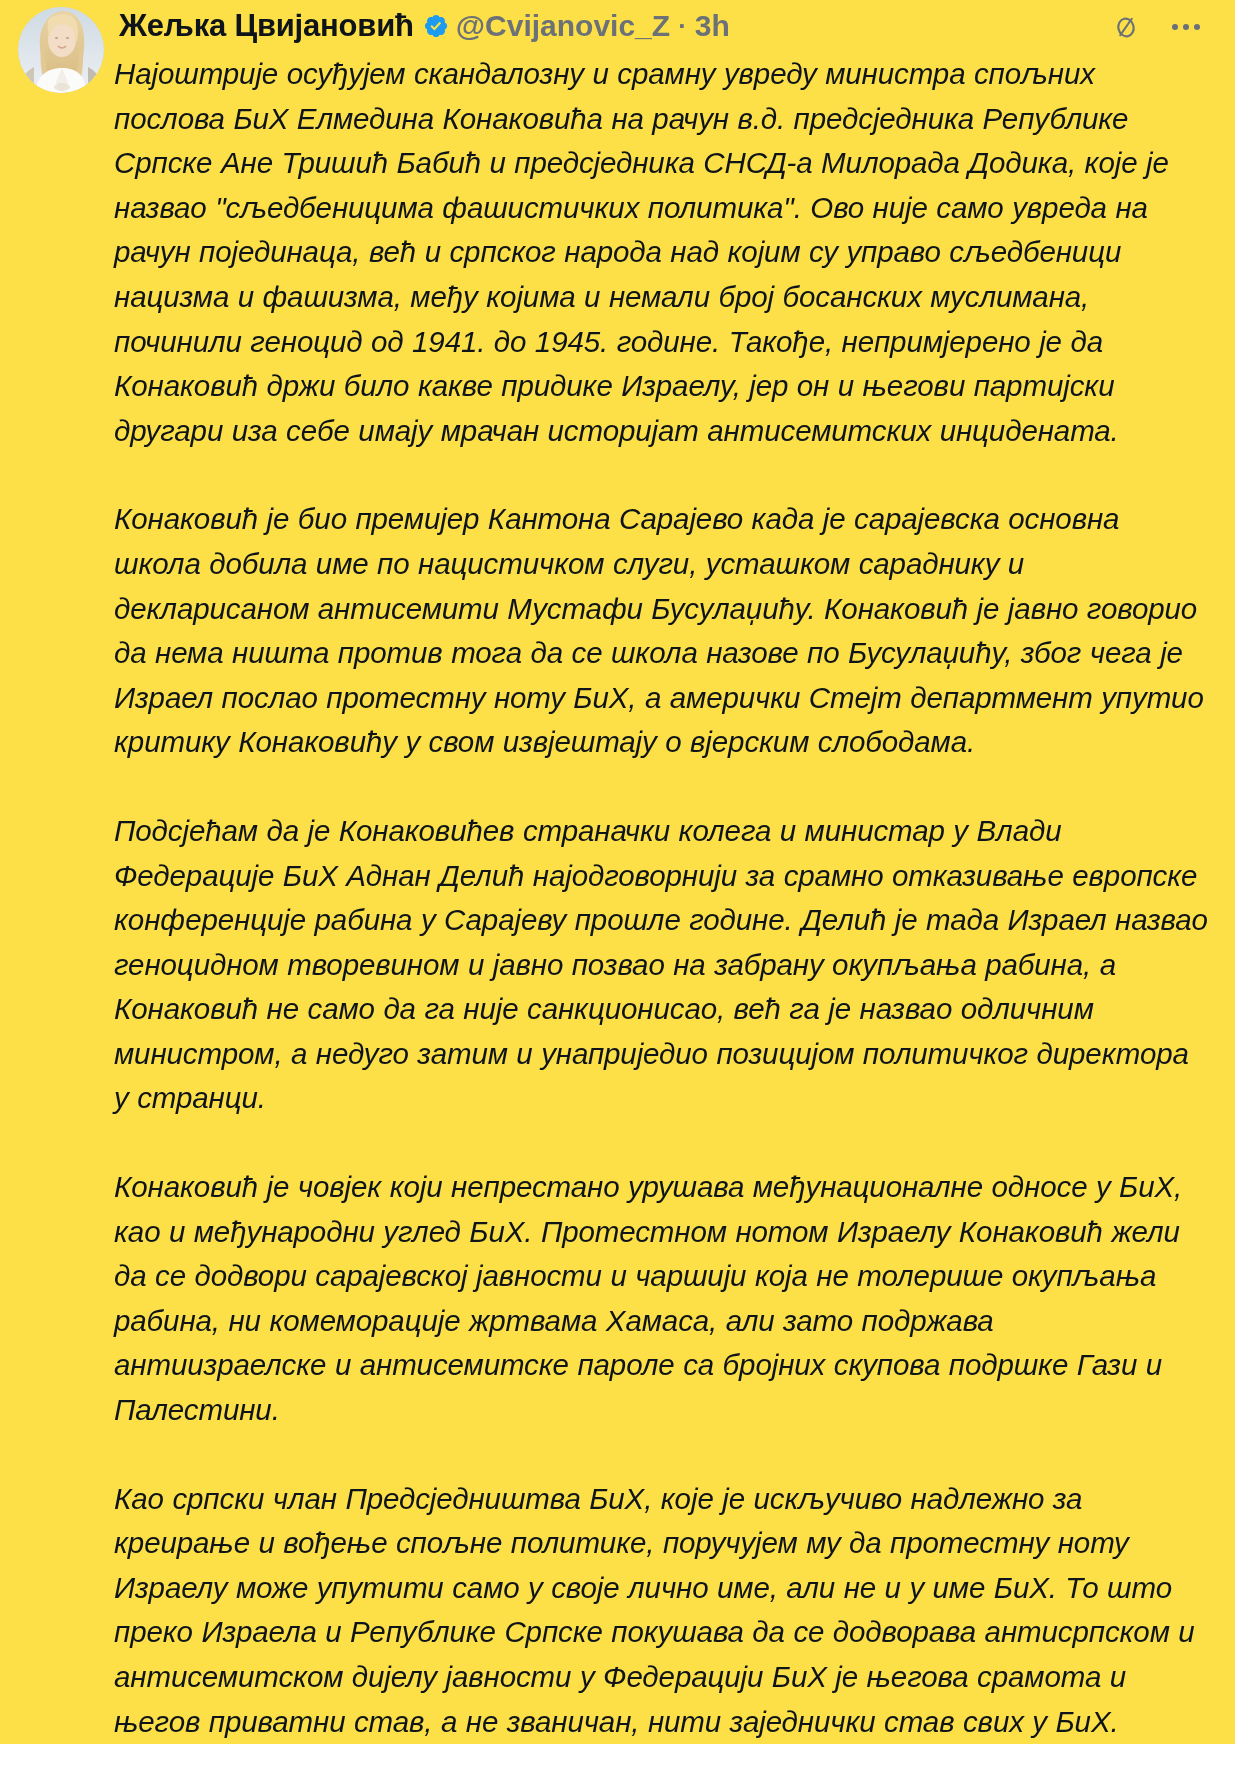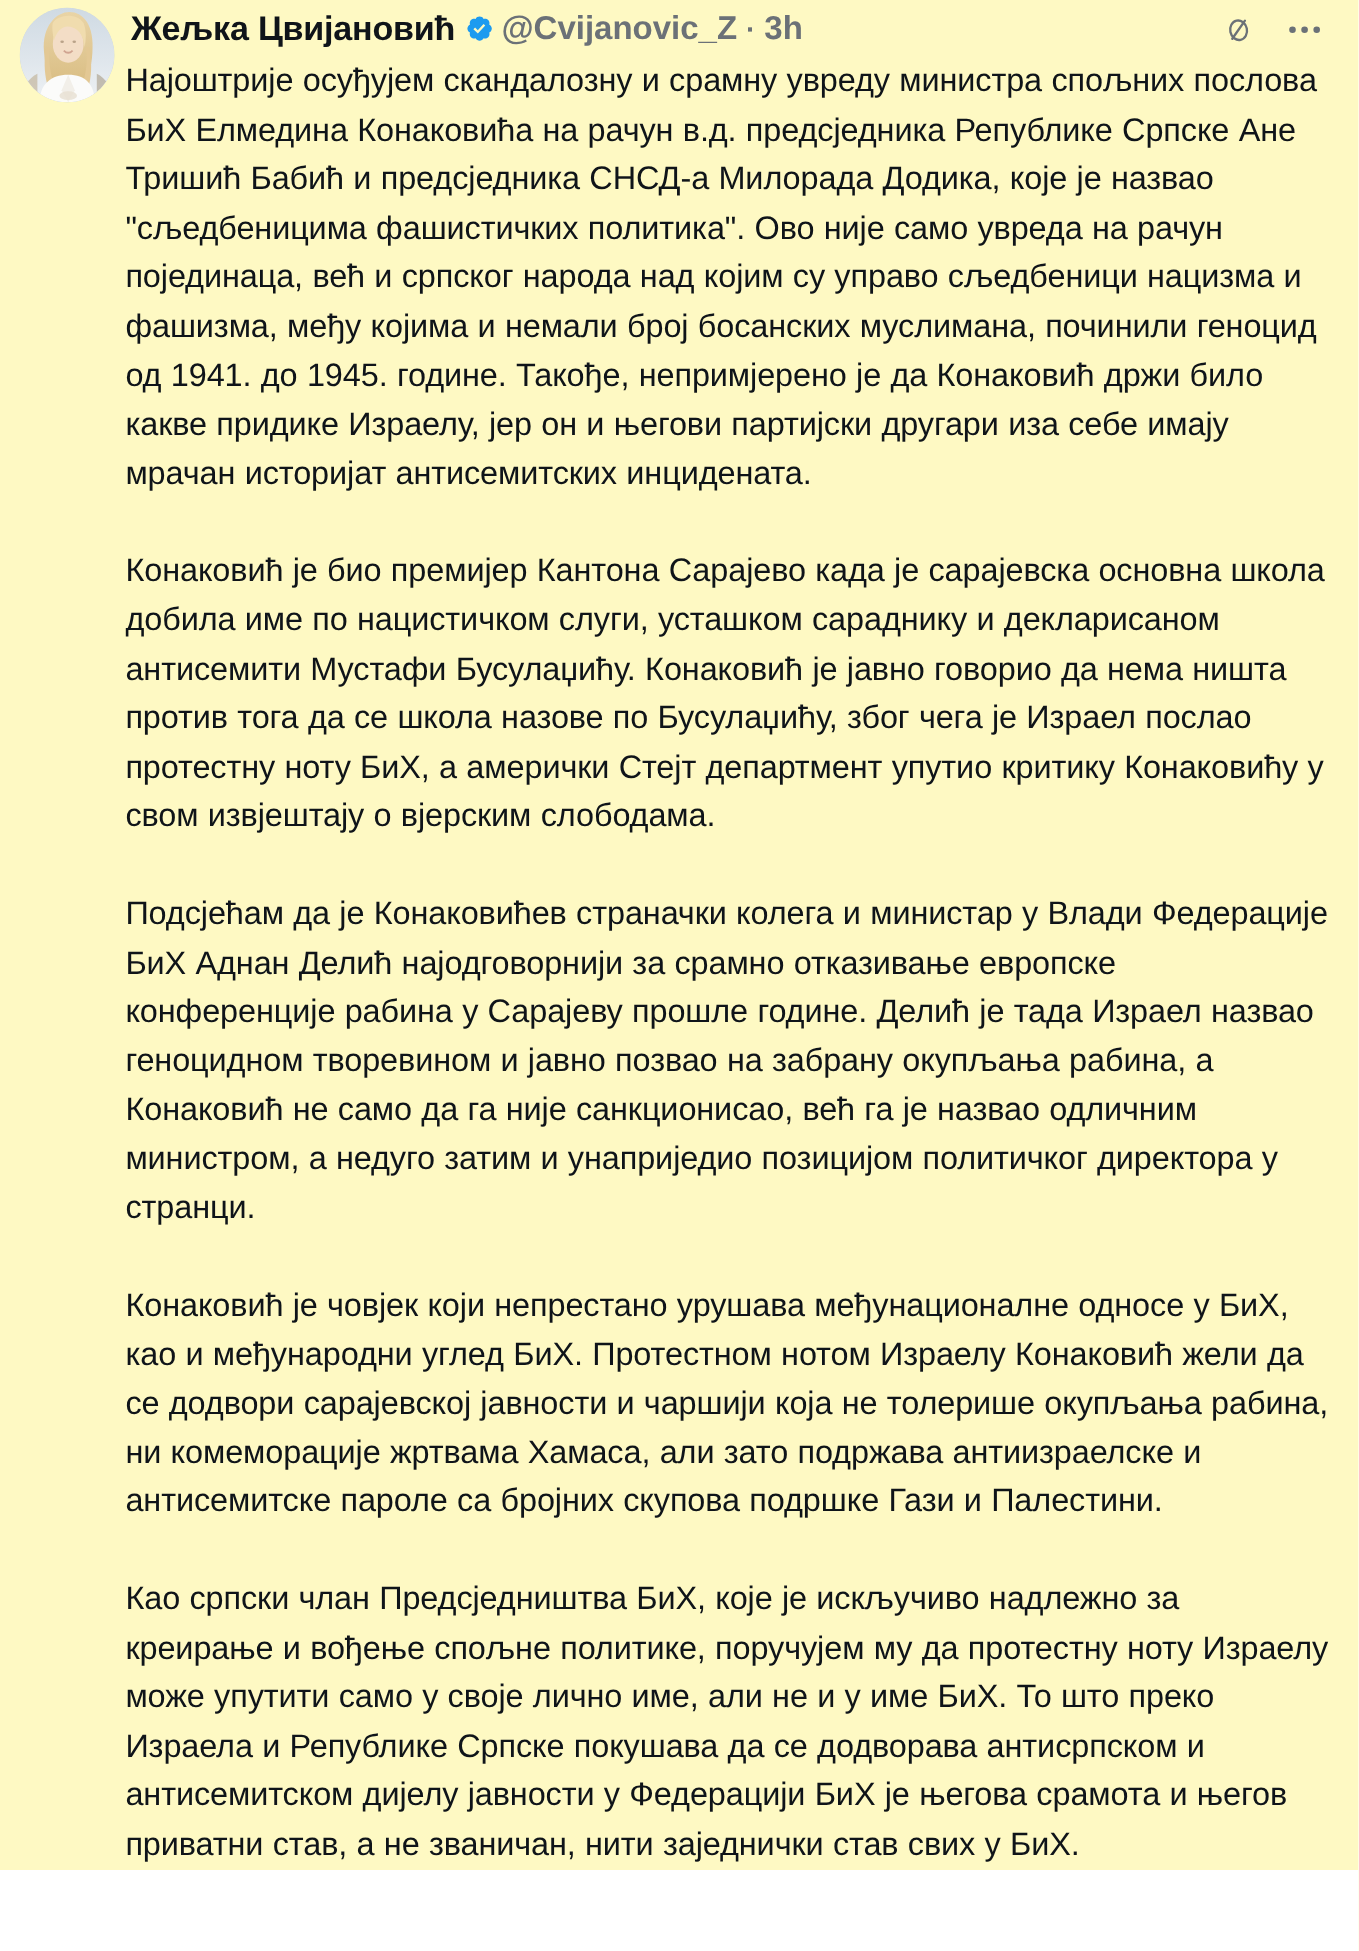--- a/index.html
+++ b/index.html
@@ -12,21 +12,21 @@
     width: 1235px;
     height: 1774px;
     font-family: "Liberation Sans", "DejaVu Sans", sans-serif;
     color: #0f1419;
     overflow: hidden;
   }
 
   .tweet {
     width: 1235px;
     padding: 6px 14px 0 14px;
-    background: #fef9c3;
+    background: #fde047;
   }
 
   
   .tweet-header {
     display: flex;
     align-items: flex-start;
     gap: 13px;
     height: 44px;
   }
 
@@ -116,20 +116,21 @@
     padding-top: 2px;
   }
   .tweet-paragraph {
     font-size: 29.5px;
     line-height: 44.6px;
     color: #0f1419;
     margin: 0 0 44px 0;
     letter-spacing: -0.1px;
     word-spacing: 0.4px;
     white-space: pre-wrap;
+    font-style: italic;
   }
   .tweet-paragraph:last-child { margin-bottom: 0; }
 </style>
 </head>
 <body>
 
 <div class="tweet">
 
   <div class="tweet-header">
 

